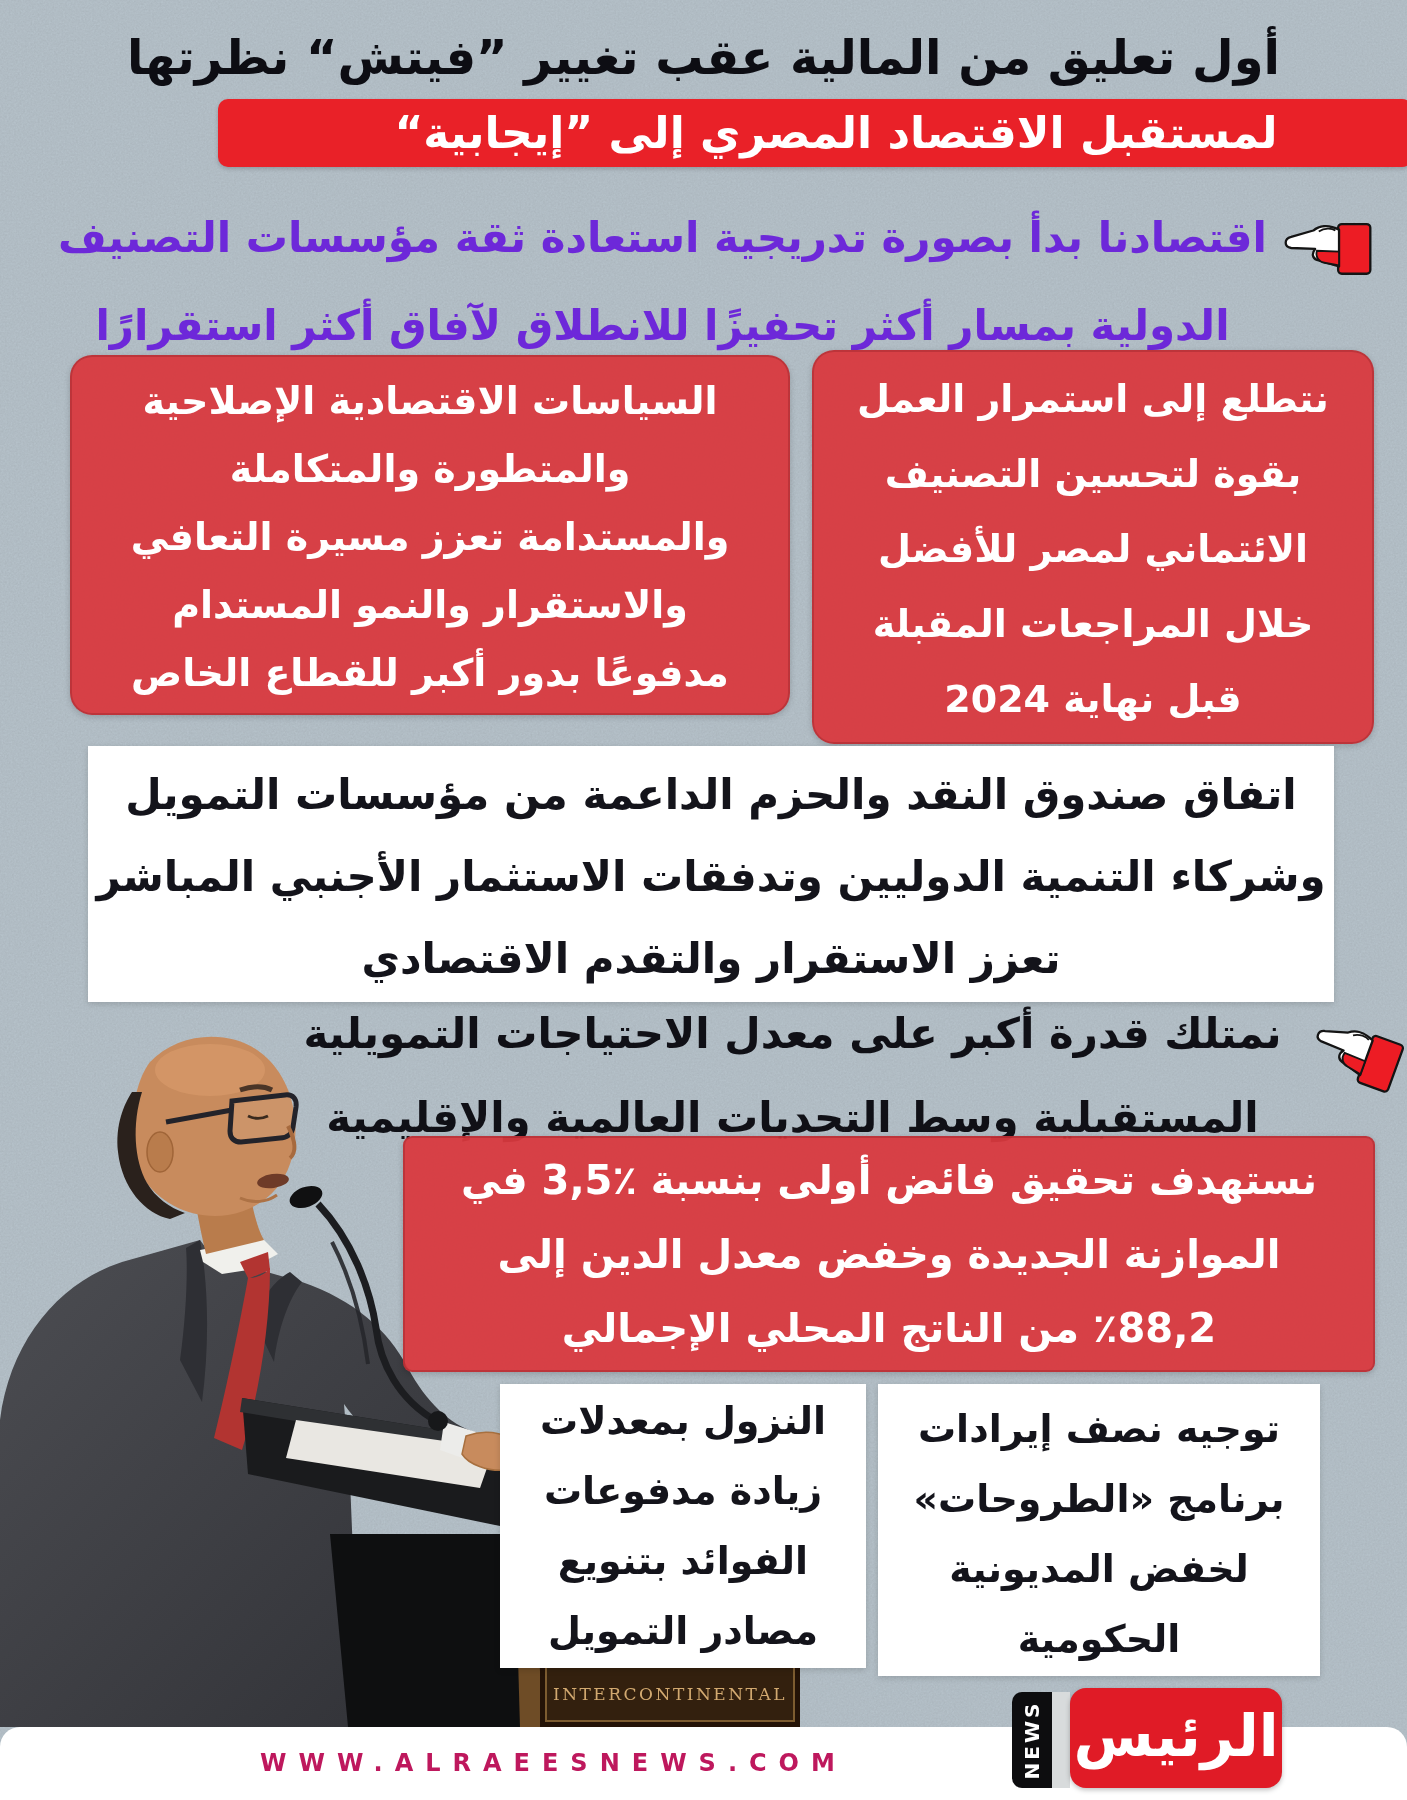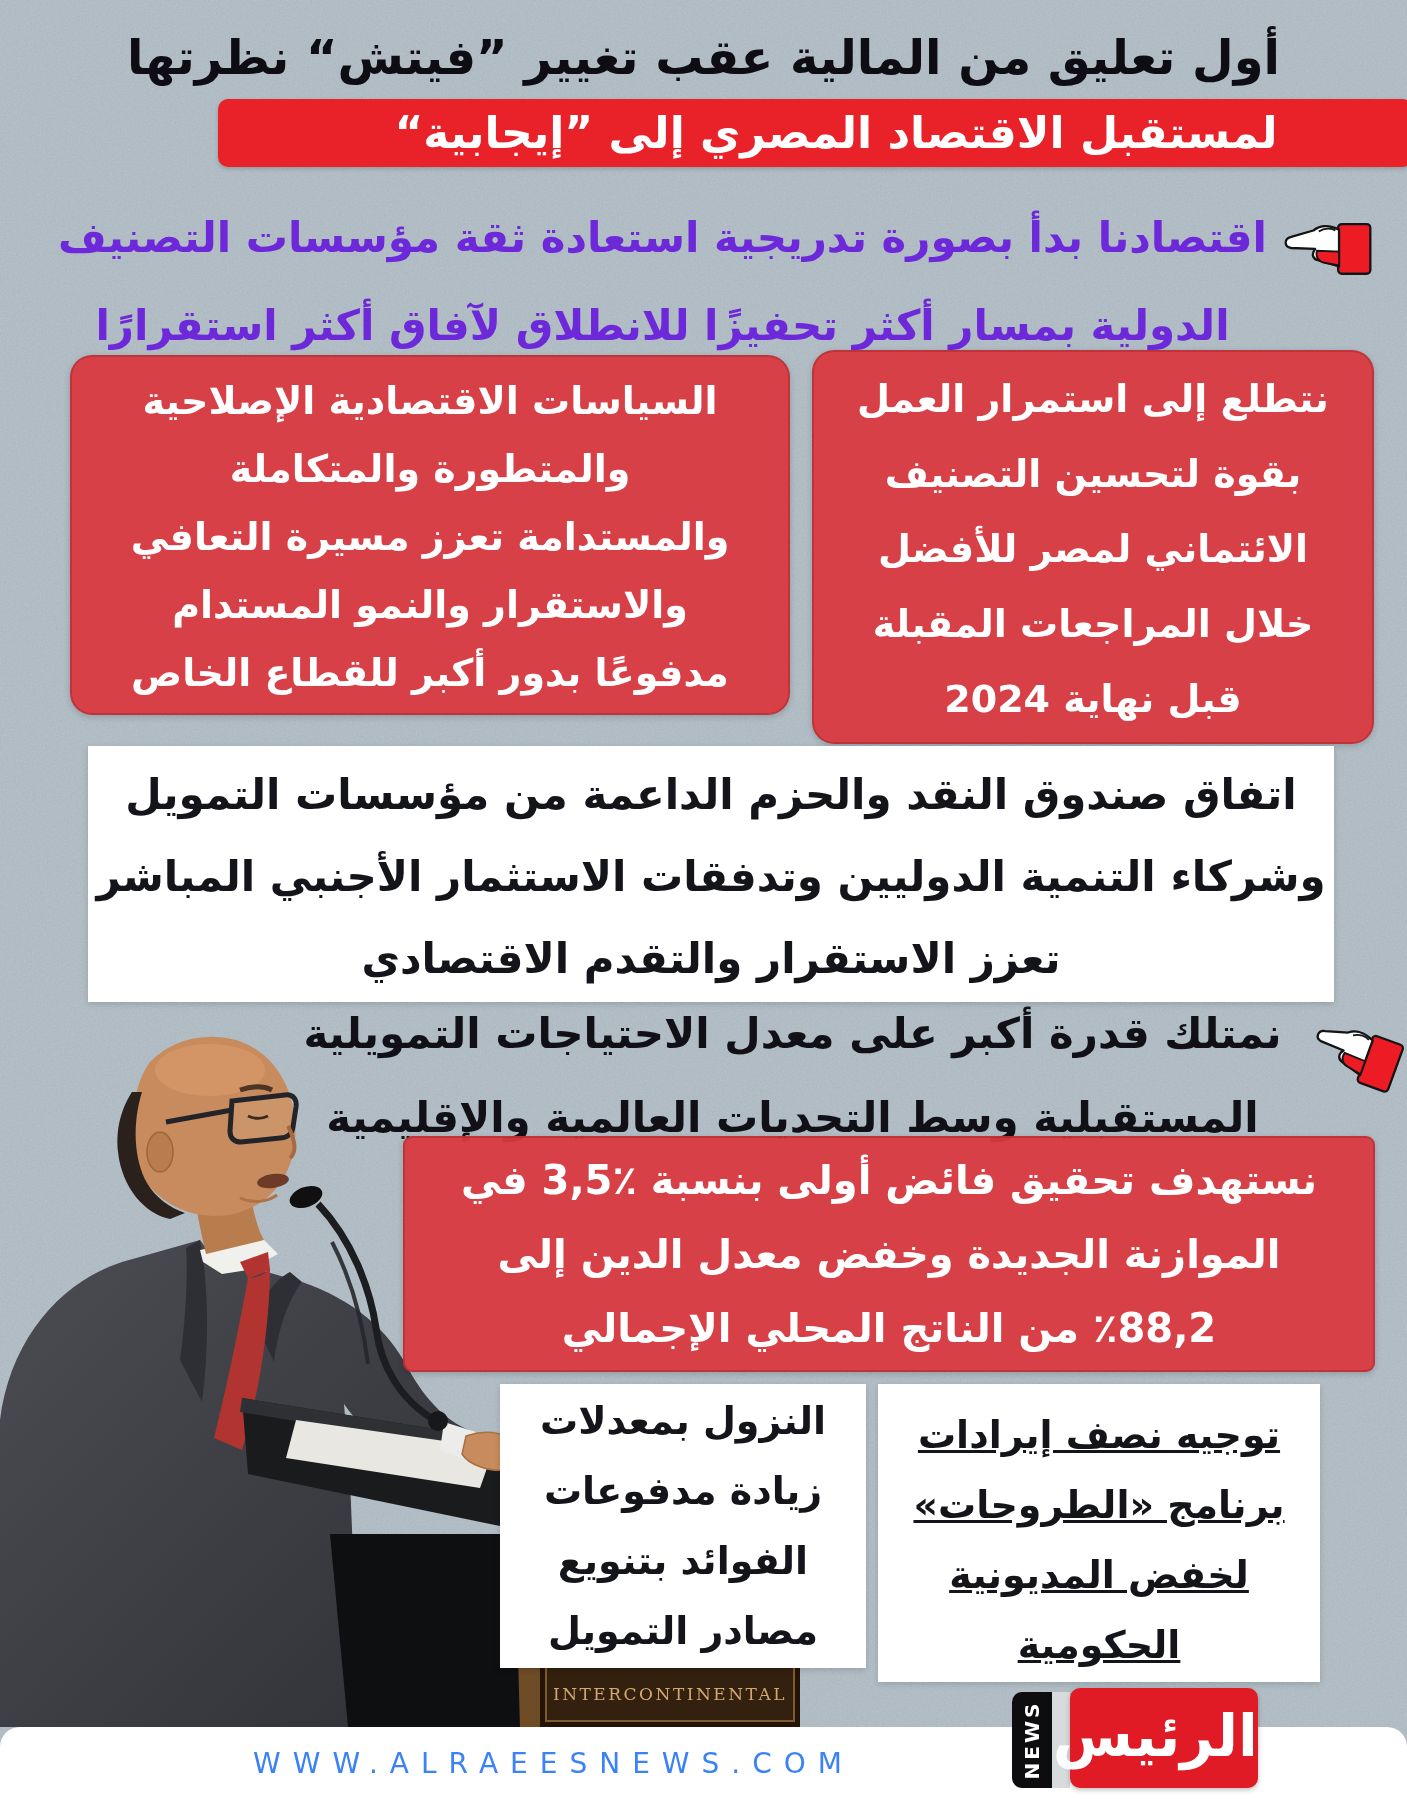--- a/index.html
+++ b/index.html
@@ -20,35 +20,35 @@
   
   .redbox{background:rgba(217,56,62,.94);border:2px solid rgba(110,18,22,.25);border-radius:22px;
           color:#fff;box-shadow:0 2px 6px rgba(0,0,0,.18);z-index:3;}
   .redL{left:70px;top:355px;width:716px;height:346px;font-size:38px;line-height:68px;padding-top:10px;text-align:center;}
   .redR{left:812px;top:350px;width:558px;height:380px;font-size:38px;line-height:75px;padding-top:10px;}
   .redT{left:403px;top:1136px;width:968px;height:227px;font-size:40px;line-height:74px;padding-top:5px;border-radius:9px;}
   
   .whitebox{background:#ffffff;color:#14141b;box-shadow:0 2px 6px rgba(0,0,0,.15);z-index:3;}
   .whiteMain{left:88px;top:746px;width:1246px;height:248px;font-size:42px;line-height:82px;padding-top:8px;}
   .wbl{left:500px;top:1384px;width:366px;height:282px;font-size:38px;line-height:70px;padding-top:2px;}
-  .wbr{left:878px;top:1384px;width:442px;height:282px;font-size:38px;line-height:70px;padding-top:16px;text-decoration:underline;}
+  .wbr{left:878px;top:1384px;width:442px;height:282px;font-size:38px;line-height:70px;padding-top:10px;}
   
   .finger1{left:1282px;top:216px;width:92px;height:64px;z-index:3;}
   .finger2{left:1310px;top:1022px;width:92px;height:64px;transform:rotate(20deg);z-index:3;}
   
   .footerbar{left:0;top:1727px;width:1407px;height:73px;background:#ffffff;
              border-radius:20px 20px 0 0;z-index:5;}
-  .footertext{width:1107px;text-align:center;font-weight:normal;font-size:28px;line-height:73px;
-              letter-spacing:12px;color:#3b82f6;}
+  .footertext{width:1107px;text-align:center;font-weight:bold;font-size:24px;line-height:73px;
+              letter-spacing:12px;color:#be185d;}
   
   .logo-news{left:1012px;top:1692px;width:40px;height:96px;background:#0d0d0f;border-radius:10px 0 0 10px;z-index:6;}
   .logo-news span{position:absolute;left:50%;top:50%;transform:translate(-50%,-50%) rotate(-90deg);
                   color:#fff;font-weight:bold;font-size:20px;letter-spacing:3px;}
   .logo-div{left:1052px;top:1692px;width:18px;height:96px;background:#d8dbdc;z-index:6;}
-  .logo-red{left:1070px;top:1688px;width:188px;height:100px;background:#e01b26;border-radius:10px;
+  .logo-red{left:1070px;top:1688px;width:212px;height:100px;background:#e01b26;border-radius:16px;
             color:#fff;font-size:58px;line-height:96px;z-index:6;box-shadow:0 2px 5px rgba(0,0,0,.25);}
   .layer0{left:0;top:0;z-index:0;}
   .photo{left:0;top:1000px;z-index:1;}
 </style>
 </head>
 <body>
 
 <div id="canvas">
 
   <svg class="abs layer0" width="1407" height="1800" viewBox="0 0 1407 1800">

